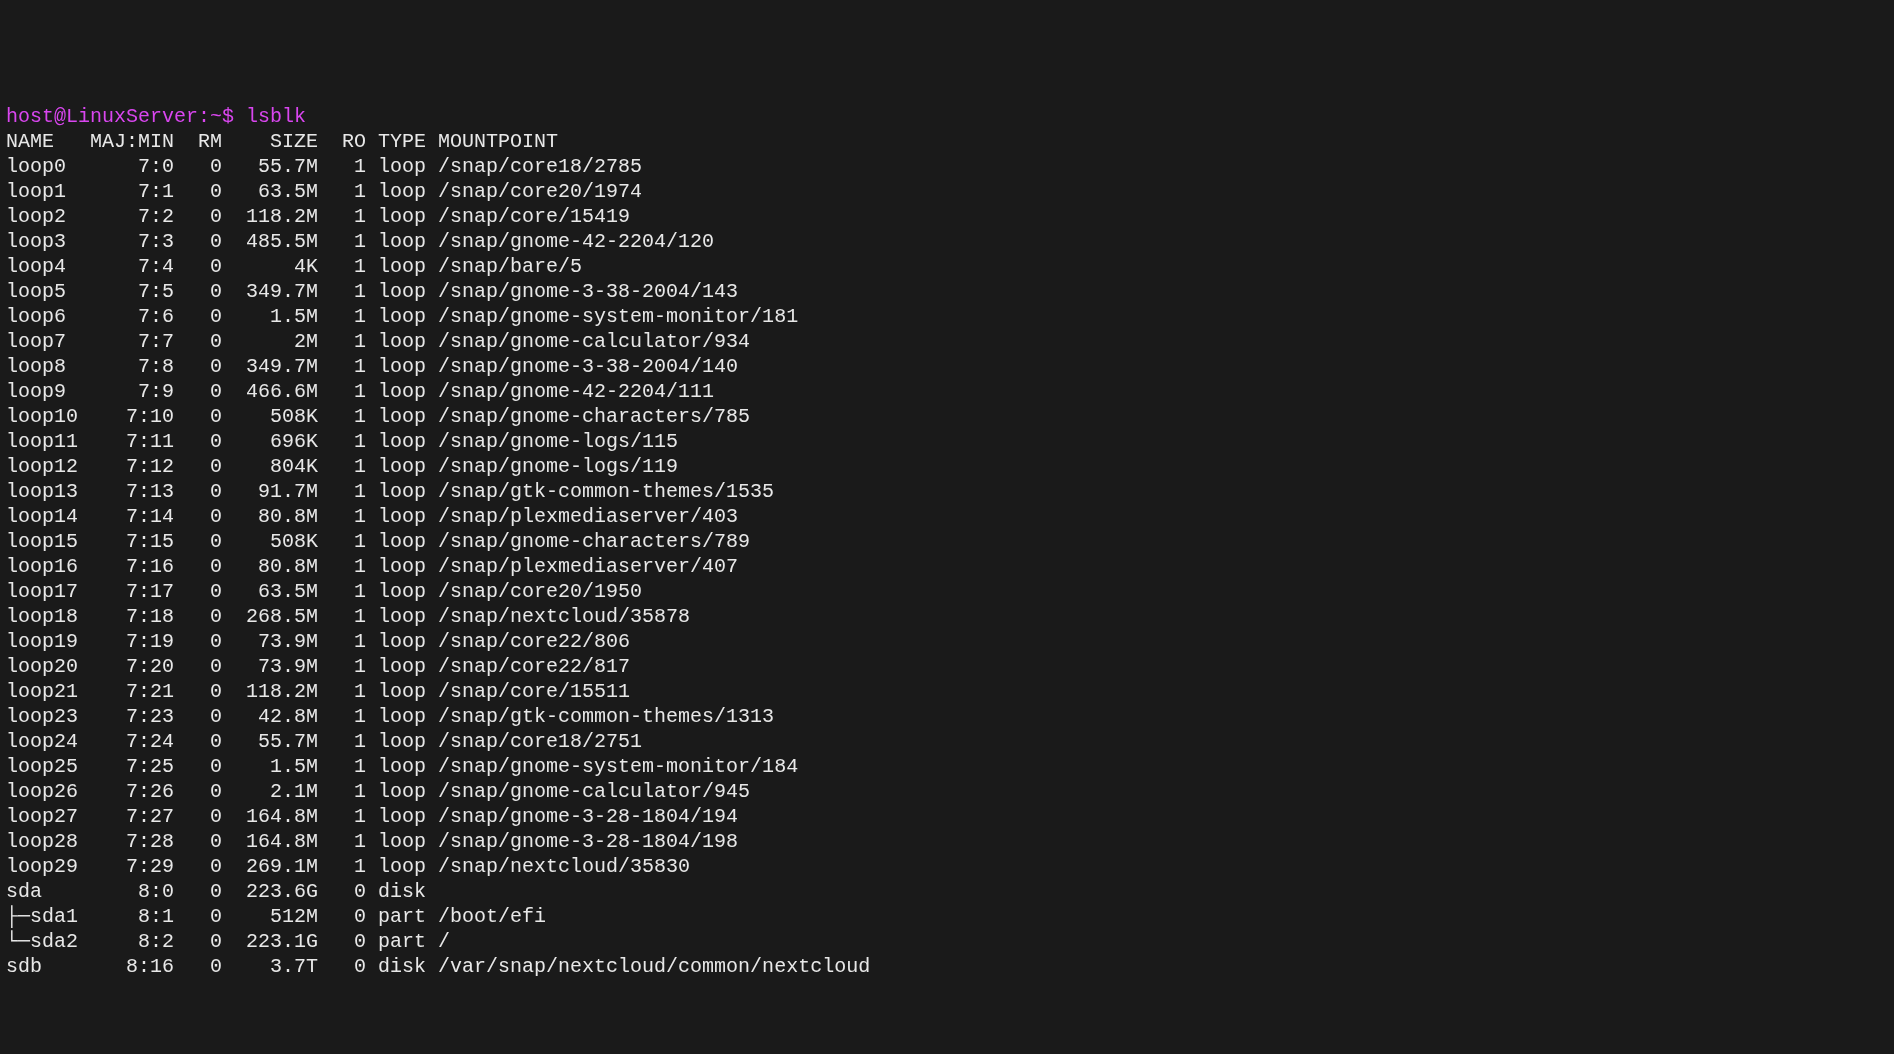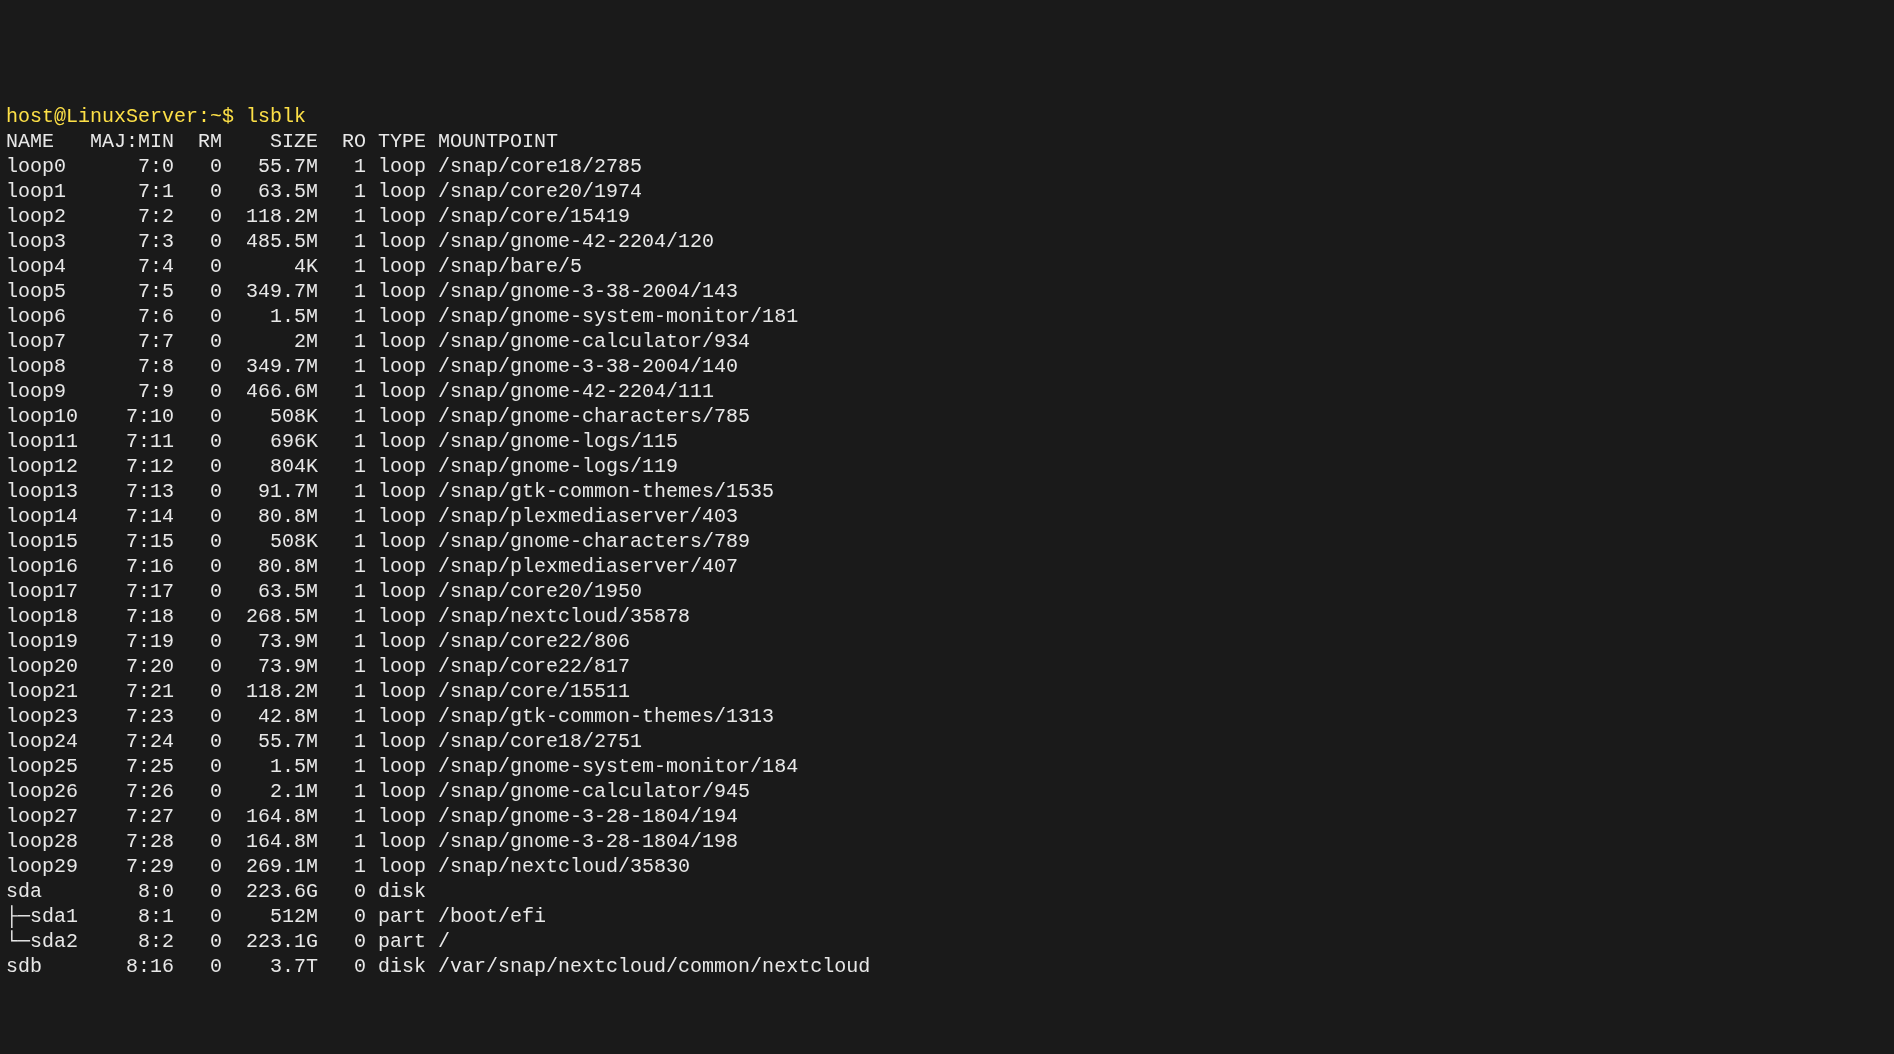--- a/index.html
+++ b/index.html
@@ -16,21 +16,21 @@
       padding: 4px 6px;
       white-space: pre;
       width: 1894px;
       height: 1054px;
       overflow: hidden;
     }
     .terminal {
       white-space: pre;
     }
     .prompt-line {
-      color: #fde047;
+      color: #d946ef;
     }
   </style>
 </head>
 <body>
 
 
 
 <div class="terminal"><span class="prompt-line"><span>host@LinuxServer:~$ </span><span>lsblk</span></span>
 <span id="header-line">NAME   MAJ:MIN  RM    SIZE  RO TYPE MOUNTPOINT</span>
 <span id="rows-block">loop0      7:0   0   55.7M   1 loop /snap/core18/2785

